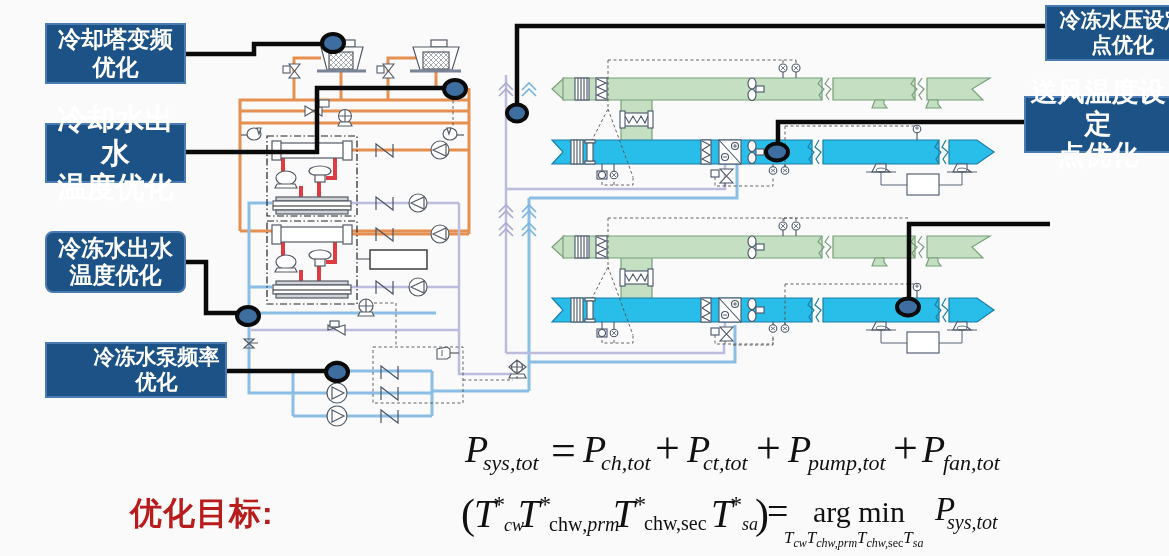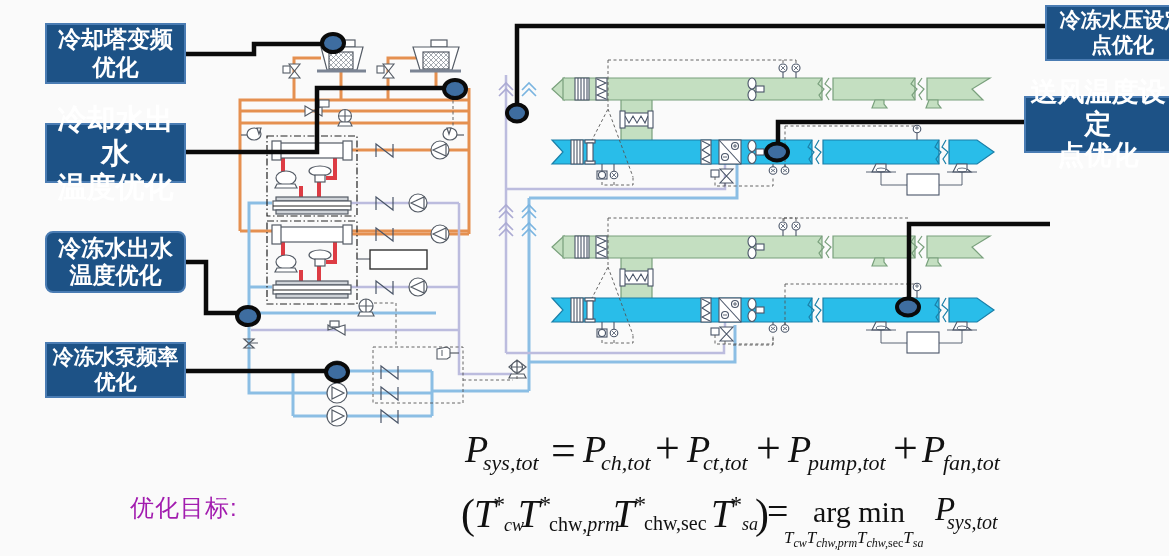--- a/index.html
+++ b/index.html
@@ -1,19 +1,19 @@
 <!DOCTYPE html>
 <html><head>
 <meta charset="utf-8">
 <style>
 html,body{margin:0;padding:0;}
 body{width:1169px;height:556px;background:#fafafa;font-family:"Liberation Sans",sans-serif;overflow:hidden;}
 #stage{position:relative;width:1169px;height:556px;margin-left:36px;}
 .lbl{position:absolute;background:#1d5286;border:2px solid #4a7cb3;color:#fff;font-weight:bold;text-align:center;display:flex;align-items:center;justify-content:center;line-height:1.18;}
-#goal{position:absolute;left:94px;top:492px;font-size:24px;font-weight:normal;color:#a21caf;letter-spacing:1px;}
+#goal{position:absolute;left:94px;top:492px;font-size:32px;font-weight:bold;color:#b91c1c;letter-spacing:1px;}
 </style>
 </head>
 <body>
 <div id="stage">
 <svg id="diagram" width="1169" height="556" viewBox="0 0 1169 556" style="position:absolute;left:0;top:0">
 <defs>
 <pattern id="hatch" width="5" height="5" patternUnits="userSpaceOnUse">
 <path d="M0,5 L5,0 M0,0 L5,5" stroke="#6a737d" stroke-width="0.6" fill="none"></path>
 </pattern>
 </defs>
@@ -354,21 +354,21 @@
 <ellipse cx="301" cy="372" rx="11" ry="9"></ellipse>
 <ellipse cx="481" cy="113" rx="10" ry="8.5"></ellipse>
 <ellipse cx="741" cy="152" rx="11" ry="8.5"></ellipse>
 <ellipse cx="872" cy="307" rx="11" ry="8.5"></ellipse>
 </g>
 </g>
 </svg>
 <div class="lbl" style="left:9px;top:23px;width:137px;height:57px;font-size:23px;">冷却塔变频<br>优化</div>
 <div class="lbl" style="left:9px;top:123px;width:137px;height:56px;font-size:29px;">冷却水出水<br>温度优化</div>
 <div class="lbl" style="left:9px;top:231px;width:137px;height:58px;font-size:23px;border-radius:8px;">冷冻水出水<br>温度优化</div>
-<div class="lbl" style="left:9px;top:342px;width:137px;height:52px;font-size:21px;">冷冻水泵频率<br>优化</div>
+<div class="lbl" style="left:9px;top:342px;width:137px;height:52px;font-size:21px;padding-left:41px;">冷冻水泵频率<br>优化</div>
 <div class="lbl" style="left:1009px;top:5px;width:151px;height:52px;font-size:21px;">冷冻水压设定<br>点优化</div>
 <div class="lbl" style="left:988px;top:96px;width:144px;height:53px;font-size:27px;">送风温度设定<br>点优化</div>
 <div id="goal">优化目标:</div>
 <svg id="formulas" width="1169" height="556" viewBox="0 0 1169 556" style="position:absolute;left:0;top:0" font-family="Liberation Serif,serif" fill="#111">
 <g font-style="italic">
 <text x="429" y="462" font-size="38">P</text>
 <text x="447" y="470" font-size="22">sys,tot</text>
 <text x="515" y="465" font-size="44" font-style="normal">=</text>
 <text x="547" y="462" font-size="38">P</text>
 <text x="565" y="470" font-size="22">ch,tot</text>

